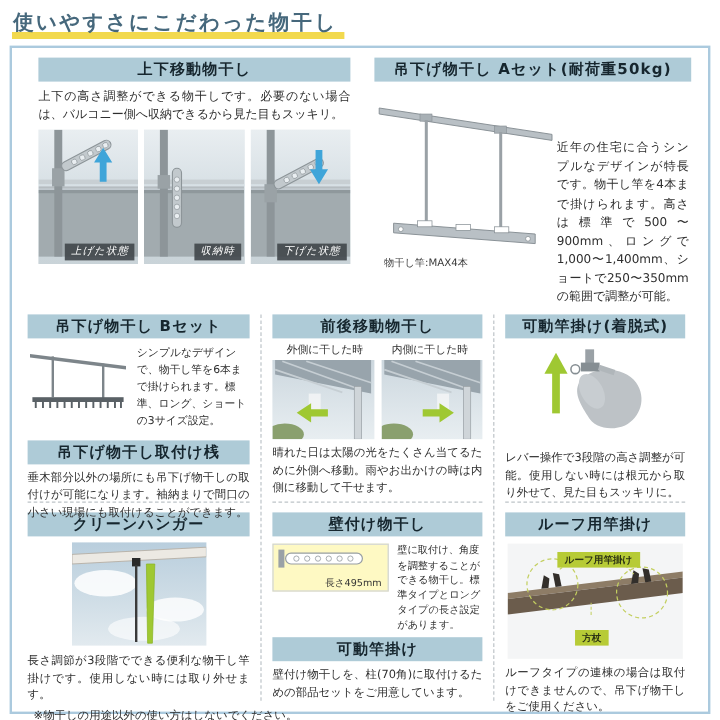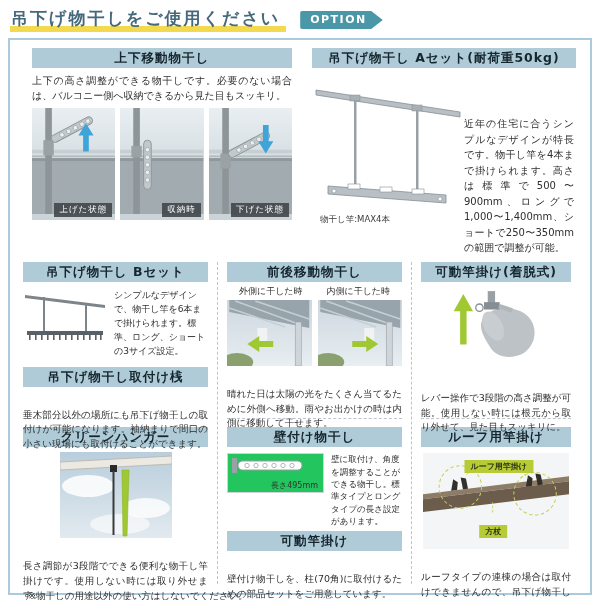--- a/index.html
+++ b/index.html
@@ -23,78 +23,77 @@
     color:#16262e; padding:2px 0; line-height:1.3; letter-spacing:1px; }
   .desc { font-size:10px; line-height:1.45; color:#2e2e2e; text-align:justify; }
 
   
   .row-top { display:flex; height:208px; }
   .p-tl { width:282px; padding:2px 10px 0 12px; }
   .p-tr { flex:1; padding:2px 4px 0 10px; }
   .p-tl .desc { margin:6px 0 5px; }
   .trio { display:flex; gap:5px; height:112px; }
   .photo { flex:1; position:relative; overflow:hidden;
-    background:linear-gradient(180deg,#e9eef1 0%,#d6dfe4 45%,#c9d3d8 100%); }
+    background:linear-gradient(180deg,#e9eef1 0%,#d6dfe4 45%,#c9d3d8 100%);font-style:italic; }
   .photo svg { position:absolute; inset:0; }
   .state { position:absolute; bottom:3px; right:3px; background:rgba(64,70,74,.9);
     color:#fff; font-size:8.5px; padding:1px 5px; letter-spacing:1px; white-space:nowrap; }
   .p-tr-body { display:flex; }
   .aimg { width:152px; position:relative; height:168px; }
   .acap { position:absolute; left:8px; bottom:10px; font-size:8.5px; color:#3a3a3a; }
   .p-tr .desc { flex:1; margin-top:48px; font-size:10px; line-height:1.55; padding-right:2px; }
 
   
   .grid { display:flex; margin-top:8px; height:322px;justify-content:space-between; }
   .col { padding:0 9px; }
   .c1 { width:198px; border-right:1px dashed #bdc4c8; padding-left:3px; }
   .c2 { width:194px; border-right:1px dashed #bdc4c8; }
   .c3 { flex:1; }
   .sec-a { height:157px; border-bottom:1px dashed #bdc4c8; }
   .sec-b { padding-top:8px; }
 
   .brow { display:flex; gap:7px; margin:7px 0 8px; align-items:flex-start; }
   .bimg { width:84px; height:56px; flex:none; }
   .bdesc { flex:1; font-size:9px; line-height:1.55; color:#2e2e2e; }
-  .sm { font-size:9.5px; line-height:1.5; margin-top:21px; }
+  .sm { font-size:9.5px; line-height:1.5; margin-top:5px; }
 
   .caps { display:flex; margin:3px 0 2px; }
   .caps span { flex:1; text-align:center; font-size:9px; color:#2e2e2e; }
   .fb { display:flex; gap:6px; height:66px; }
   .fbp { flex:1; position:relative; overflow:hidden;
     background:linear-gradient(180deg,#ccd7de 0%,#dde5ea 60%,#e8eef1 100%); }
 
   .kimg { height:86px; margin:2px 6px 3px; position:relative; }
   .kimg svg { width:100%; height:100%; }
 
   .chimg { width:112px; height:86px; margin:5px auto 6px; position:relative; overflow:hidden;
     background:linear-gradient(180deg,#b9cedd 0%,#cfdde6 55%,#e2eaef 100%); }
 
   .wrow { display:flex; gap:7px; margin:6px 0 4px; }
   .wprods { width:97px; flex:none; }
-  .prod { border:1px solid #d0d4d6; background:#22c55e; padding:3px 3px 1px; margin-bottom:14px; }
+  .prod { border:1px solid #d0d4d6; background:#fef9c3; padding:3px 3px 1px; margin-bottom:14px; }
   .len { text-align:right; font-size:8px; color:#333; padding:1px 2px 0 0; }
   .wdesc { flex:1; font-size:8.5px; line-height:1.45; color:#2e2e2e; }
 
   .rimg { height:96px; margin:6px 2px 5px; position:relative; overflow:hidden; background:#f4f5f6; }
   .rimg svg { position:absolute; inset:0; }
   .chip { position:absolute; background:#b7cb36; color:#2c3314; font-size:8px;
     font-weight:bold; padding:1px 6px; white-space:nowrap; }
   .chip1 { top:7px; left:50%; transform:translateX(-46%); }
   .chip2 { top:72px; left:50%; transform:translateX(-60%); }
 
   .foot { margin:6px 0 0 8px; font-size:9.5px; color:#2e2e2e; }
 </style>
 </head>
 <body>
 
 <div class="page">
 
   <div class="titlebar">
-    <span class="title">吊下げ物干しをご使用ください</span>
-    <span class="option">OPTION</span>
+    <span class="title">使いやすさにこだわった物干し</span>
   </div>
 
   <div class="content">
 
     <div class="row-top">
 
       <div class="p-tl">
         <div class="hd">上下移動物干し</div>
         <div class="desc">上下の高さ調整ができる物干しです。必要のない場合は、バルコニー側へ収納できるから見た目もスッキリ。</div>
         <div class="trio">

